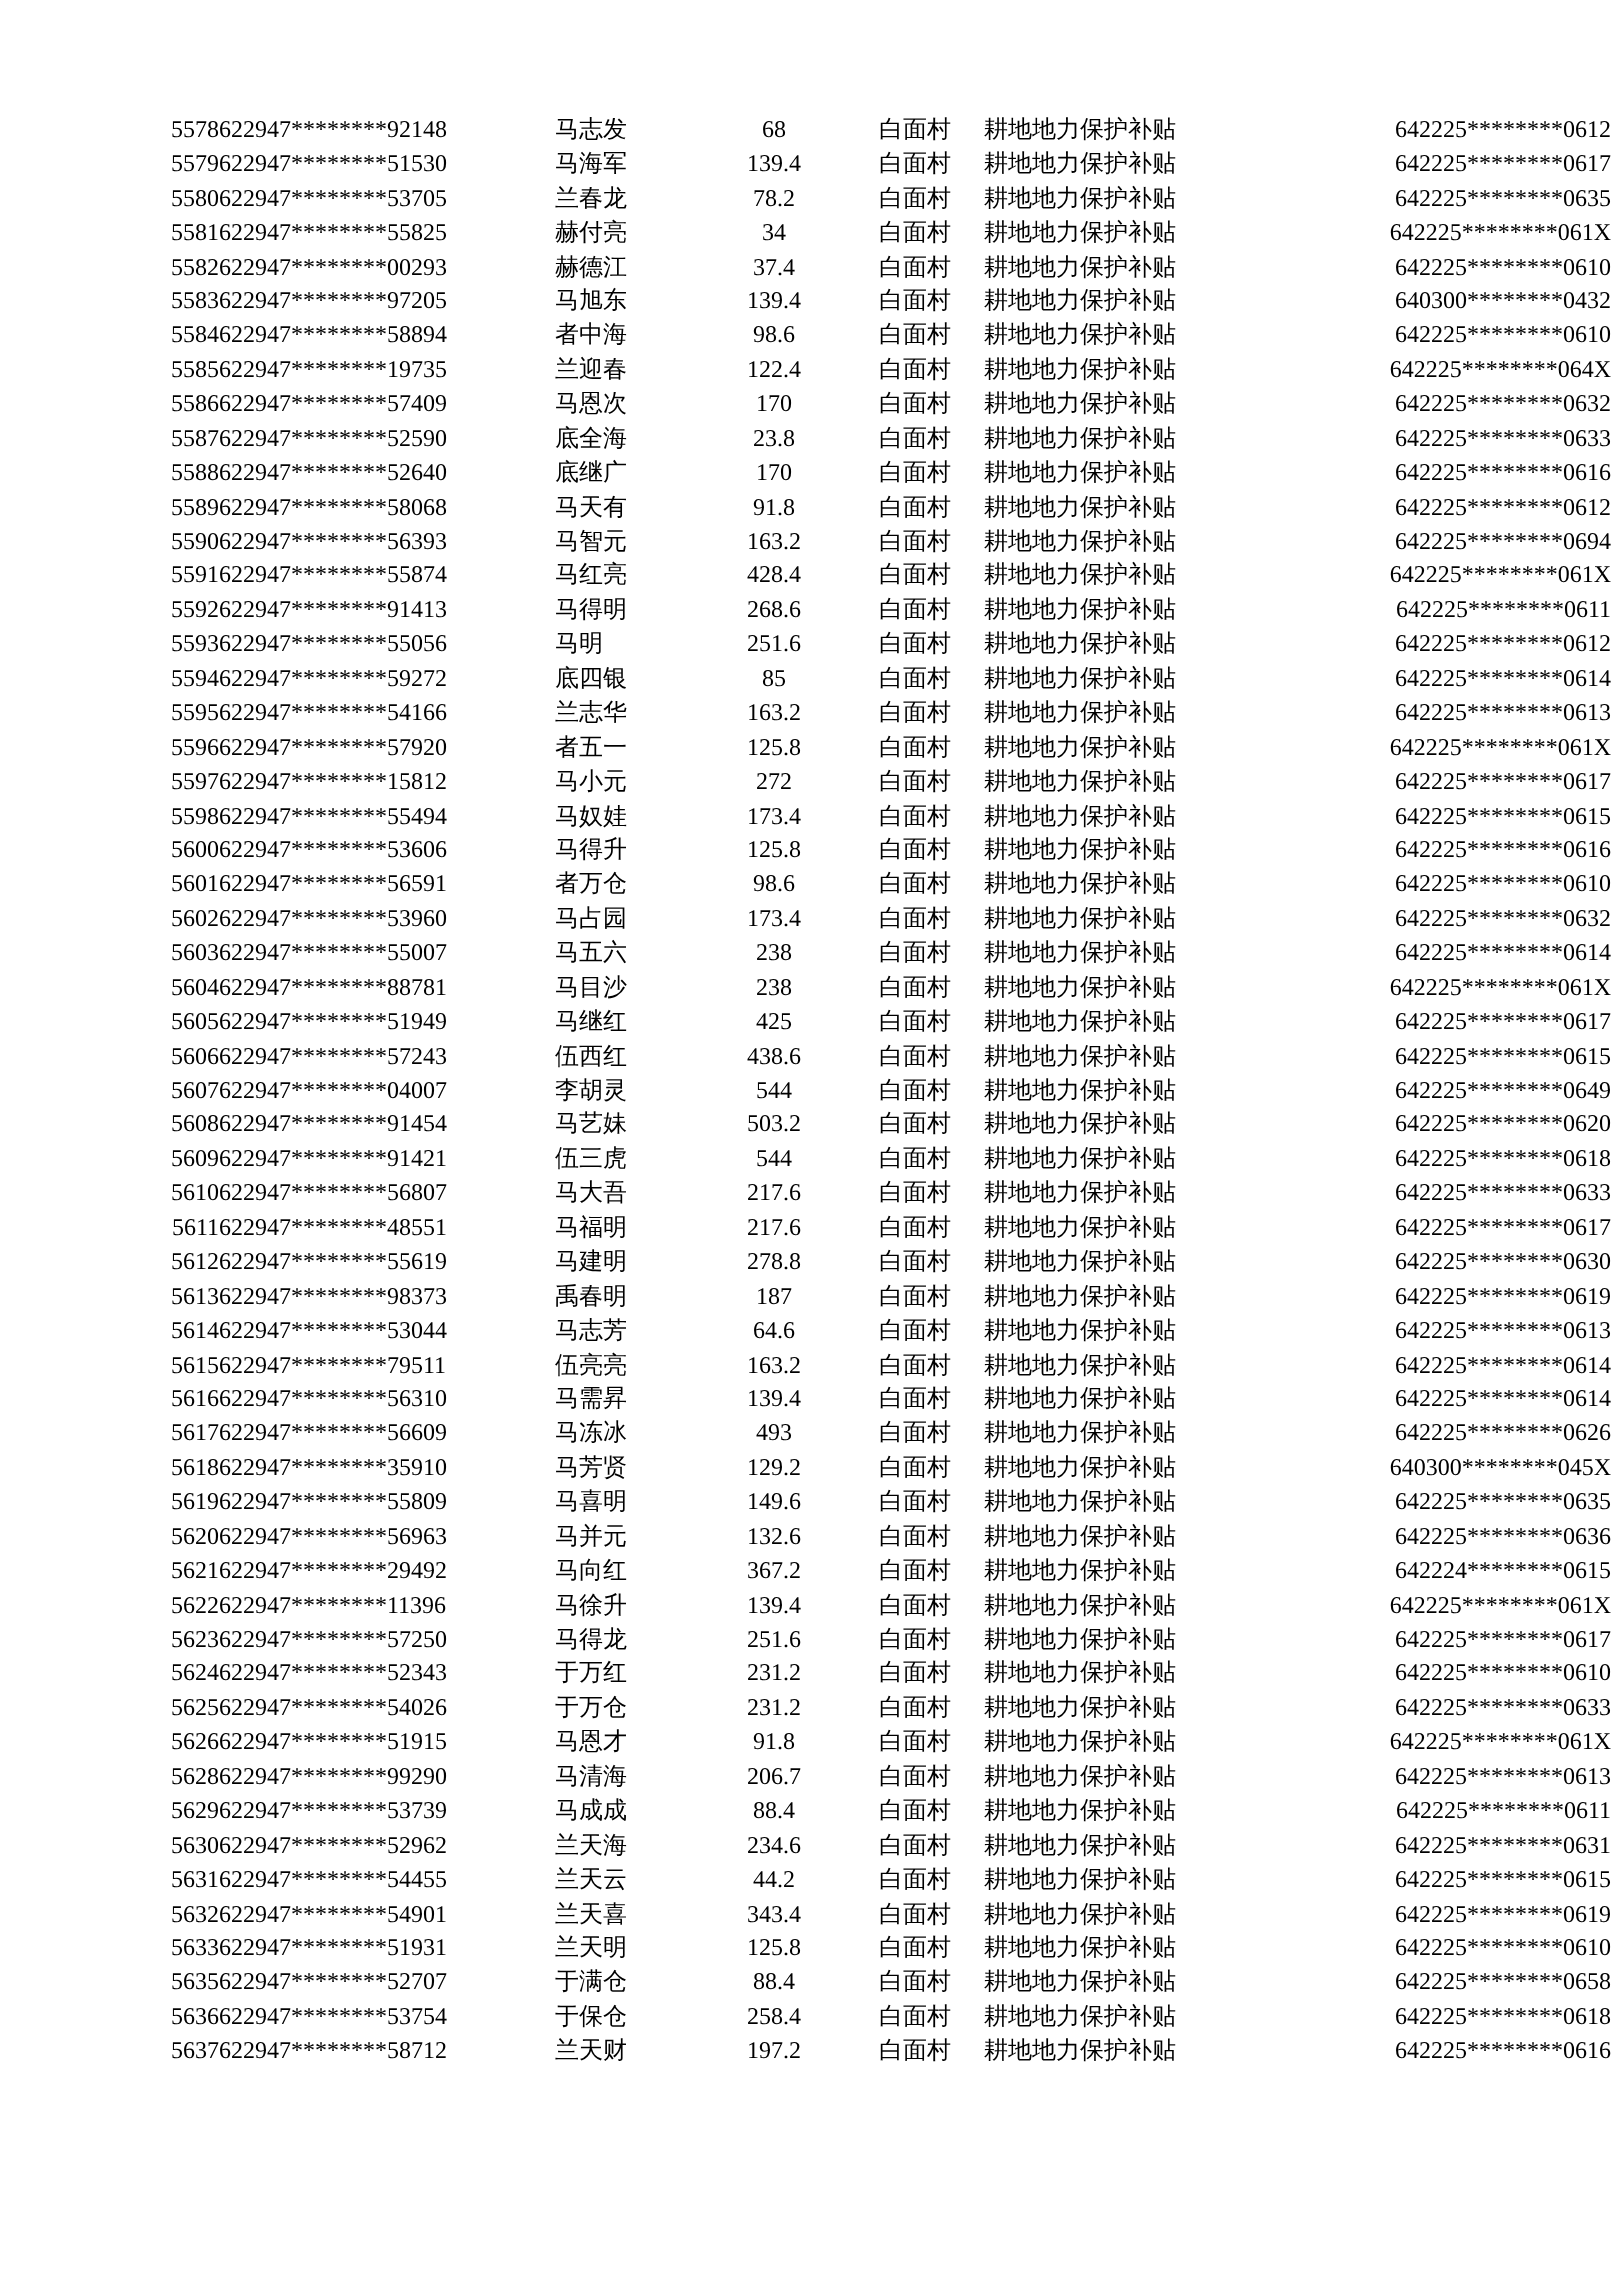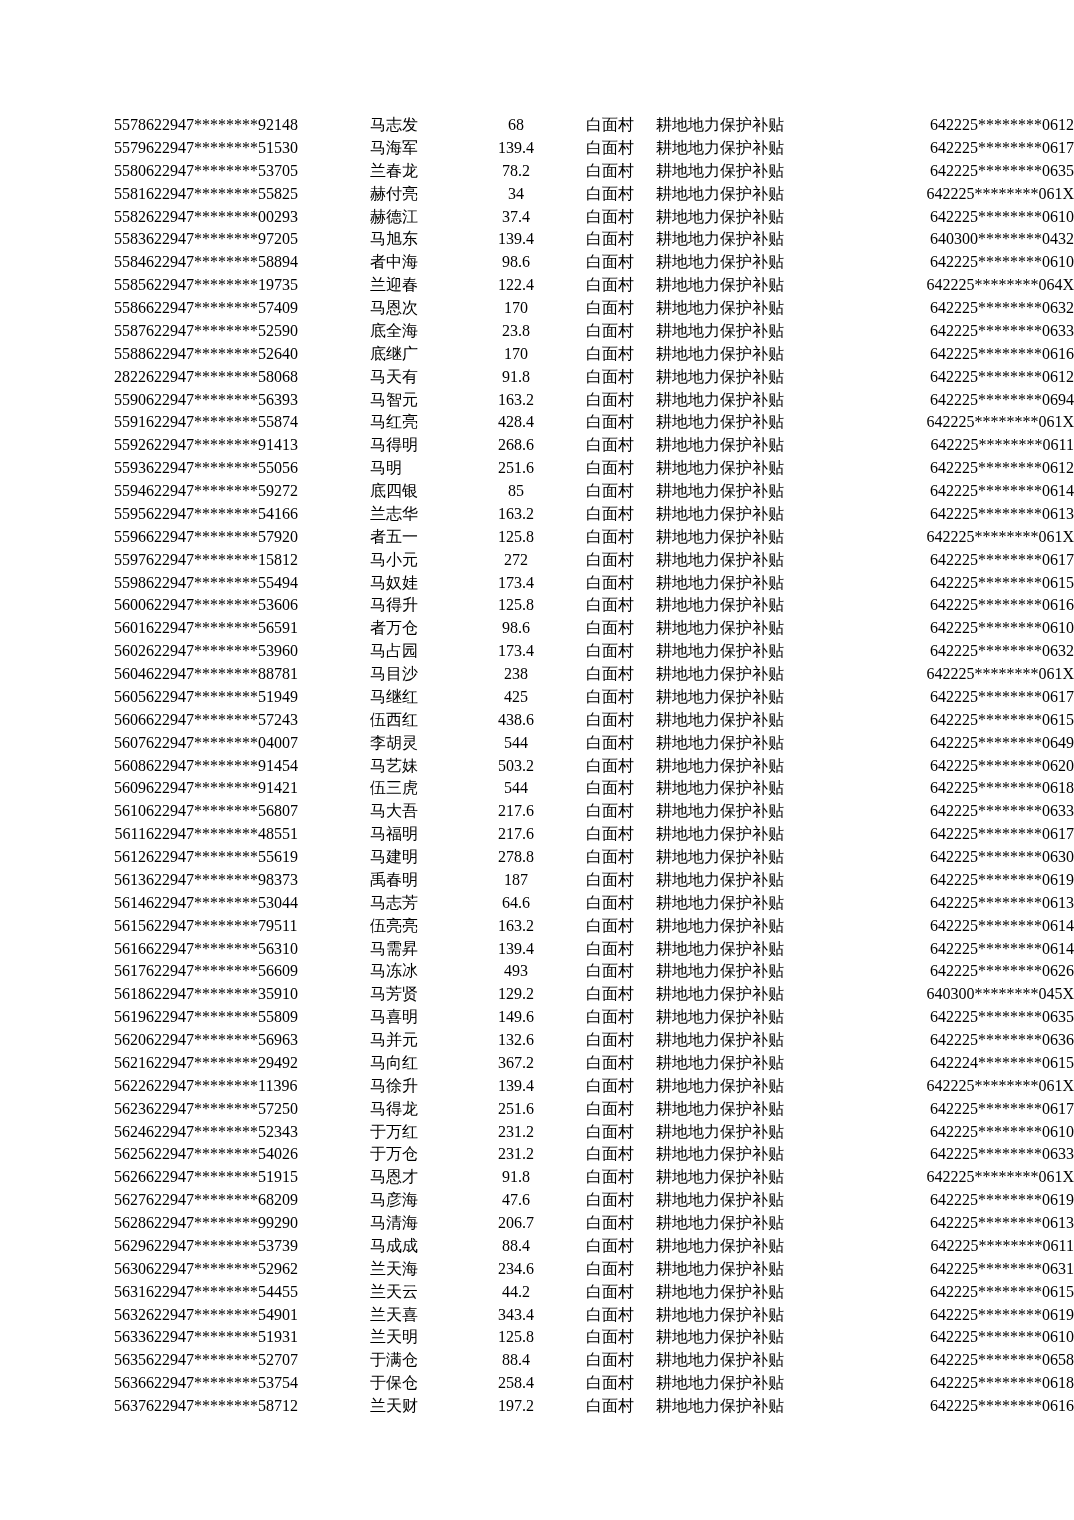--- a/index.html
+++ b/index.html
@@ -16,21 +16,21 @@
     width: 1074px;
     height: 1520px;
     background: #ffffff;
     font-family: "Liberation Serif", "DejaVu Serif", serif;
     color: #000000;
   }
   table.subsidy-table {
     border-collapse: collapse;
     table-layout: fixed;
     width: 1074px;
-    margin-top: 114px;
+    margin-top: 76px;
   }
   table.subsidy-table td {
     font-size: 16px;
     height: 22.87px;
     line-height: 22.87px;
     padding: 0;
     white-space: nowrap;
     overflow: visible;
     font-family: "Liberation Serif", "DejaVu Serif", serif;
     color: #000000;
@@ -151,21 +151,21 @@
         <tr>
           <td class="c1">5588</td>
           <td class="c2">622947********52640</td>
           <td class="c3">底继广</td>
           <td class="c4">170</td>
           <td class="c5">白面村</td>
           <td class="c6">耕地地力保护补贴</td>
           <td class="c7">642225********0616</td>
         </tr>
         <tr>
-          <td class="c1">2822</td>
+          <td class="c1">5589</td>
           <td class="c2">622947********58068</td>
           <td class="c3">马天有</td>
           <td class="c4">91.8</td>
           <td class="c5">白面村</td>
           <td class="c6">耕地地力保护补贴</td>
           <td class="c7">642225********0612</td>
         </tr>
         <tr>
           <td class="c1">5590</td>
           <td class="c2">622947********56393</td>
@@ -268,20 +268,29 @@
         <tr>
           <td class="c1">5602</td>
           <td class="c2">622947********53960</td>
           <td class="c3">马占园</td>
           <td class="c4">173.4</td>
           <td class="c5">白面村</td>
           <td class="c6">耕地地力保护补贴</td>
           <td class="c7">642225********0632</td>
         </tr>
         <tr>
+          <td class="c1">5603</td>
+          <td class="c2">622947********55007</td>
+          <td class="c3">马五六</td>
+          <td class="c4">238</td>
+          <td class="c5">白面村</td>
+          <td class="c6">耕地地力保护补贴</td>
+          <td class="c7">642225********0614</td>
+        </tr>
+        <tr>
           <td class="c1">5604</td>
           <td class="c2">622947********88781</td>
           <td class="c3">马目沙</td>
           <td class="c4">238</td>
           <td class="c5">白面村</td>
           <td class="c6">耕地地力保护补贴</td>
           <td class="c7">642225********061X</td>
         </tr>
         <tr>
           <td class="c1">5605</td>
@@ -473,29 +482,20 @@
           <td class="c7">642225********0633</td>
         </tr>
         <tr>
           <td class="c1">5626</td>
           <td class="c2">622947********51915</td>
           <td class="c3">马恩才</td>
           <td class="c4">91.8</td>
           <td class="c5">白面村</td>
           <td class="c6">耕地地力保护补贴</td>
           <td class="c7">642225********061X</td>
-        </tr>
-        <tr>
-          <td class="c1">5627</td>
-          <td class="c2">622947********68209</td>
-          <td class="c3">马彦海</td>
-          <td class="c4">47.6</td>
-          <td class="c5">白面村</td>
-          <td class="c6">耕地地力保护补贴</td>
-          <td class="c7">642225********0619</td>
         </tr>
         <tr>
           <td class="c1">5628</td>
           <td class="c2">622947********99290</td>
           <td class="c3">马清海</td>
           <td class="c4">206.7</td>
           <td class="c5">白面村</td>
           <td class="c6">耕地地力保护补贴</td>
           <td class="c7">642225********0613</td>
         </tr>

